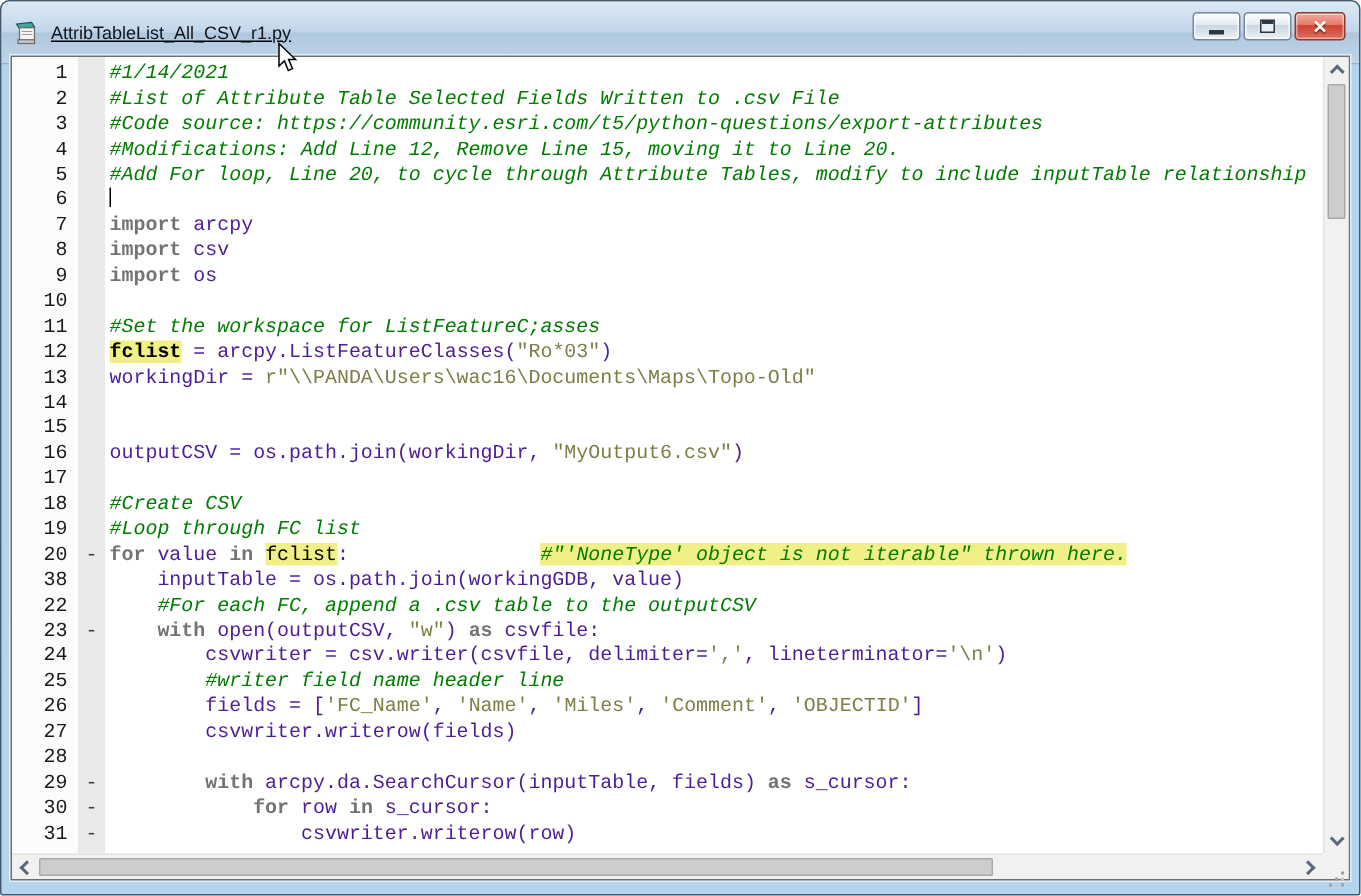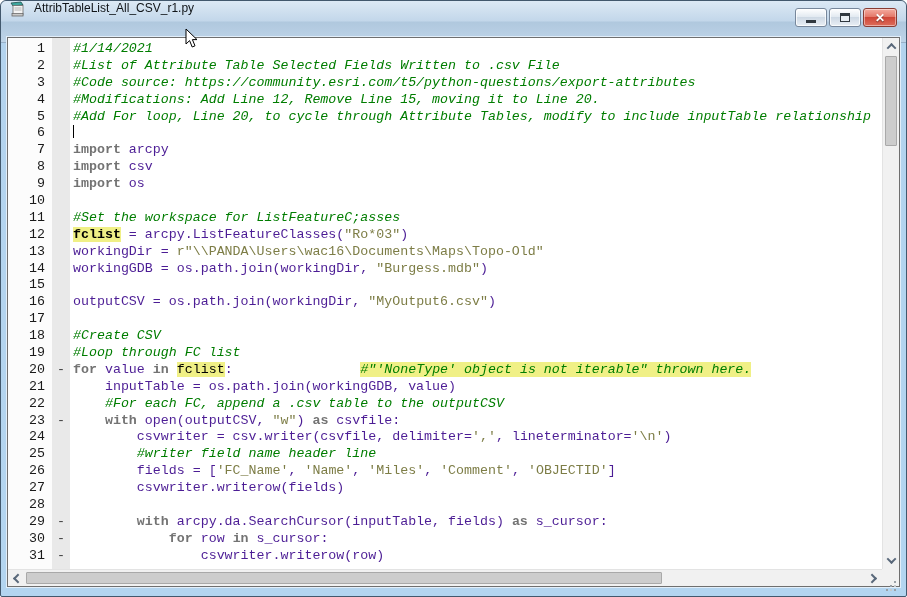--- a/index.html
+++ b/index.html
@@ -6,21 +6,21 @@
             font-family:"Liberation Sans", sans-serif;}
   *{box-sizing:border-box;}
 
   
   .window{position:absolute;inset:0;width:907px;height:597px;
           background:linear-gradient(180deg,#cfe0f0 0,#b9d2e8 30px,#b3d3ee 31px,#b3d5f0 100%);
           border:1px solid #42586d;border-radius:6px 6px 2px 2px;}
   .titlebar{position:absolute;left:0;top:0;right:0;height:42px;
             background:linear-gradient(180deg,#dcE9f5 0,#c3d7ea 48%,#b0c8de 52%,#bed4e8 100%);
             border-radius:6px 6px 0 0;border-bottom:1px solid #98b0c8;
-            display:flex;padding-left:9px;}
+            display:flex;align-items:center;padding-left:9px;text-decoration:underline;}
   .app-icon{width:17px;height:16px;margin-right:7px;flex:0 0 auto;}
   .title-text{font-size:12px;color:#101418;}
   .winbtns{position:absolute;right:9px;top:7px;display:flex;gap:2px;}
   .wbtn{width:32px;height:19px;border:1px solid #77879b;border-radius:3px;
         background:linear-gradient(#ffffff,#e3eaf1 45%,#ccd7e3 46%,#e9eff5);
         box-shadow:inset 0 0 0 1px rgba(255,255,255,.75);
         display:flex;align-items:center;justify-content:center;padding:0;cursor:default;}
   .wbtn.close{width:34px;border-color:#883c33;
         background:linear-gradient(#f4ab9f,#e4796a 45%,#ce4334 46%,#dd6d5b);
         box-shadow:inset 0 0 0 1px rgba(255,255,255,.45);}
@@ -104,28 +104,28 @@
         <div class="row"><span class="lnum">4</span><span class="fold"></span><span class="codetext"><span class="c">#Modifications: Add Line 12, Remove Line 15, moving it to Line 20.</span></span></div>
         <div class="row"><span class="lnum">5</span><span class="fold"></span><span class="codetext"><span class="c">#Add For loop, Line 20, to cycle through Attribute Tables, modify to include inputTable relationship</span></span></div>
         <div class="row"><span class="lnum">6</span><span class="fold"></span><span class="codetext"><span class="caret"></span></span></div>
         <div class="row"><span class="lnum">7</span><span class="fold"></span><span class="codetext"><span class="k">import</span><span class="n"> arcpy</span></span></div>
         <div class="row"><span class="lnum">8</span><span class="fold"></span><span class="codetext"><span class="k">import</span><span class="n"> csv</span></span></div>
         <div class="row"><span class="lnum">9</span><span class="fold"></span><span class="codetext"><span class="k">import</span><span class="n"> os</span></span></div>
         <div class="row"><span class="lnum">10</span><span class="fold"></span><span class="codetext"></span></div>
         <div class="row"><span class="lnum">11</span><span class="fold"></span><span class="codetext"><span class="c">#Set the workspace for ListFeatureC;asses</span></span></div>
         <div class="row"><span class="lnum">12</span><span class="fold"></span><span class="codetext"><span class="hlb">fclist</span><span class="n"> = arcpy.ListFeatureClasses(</span><span class="s">"Ro*03"</span><span class="n">)</span></span></div>
         <div class="row"><span class="lnum">13</span><span class="fold"></span><span class="codetext"><span class="n">workingDir = </span><span class="s">r"\\PANDA\Users\wac16\Documents\Maps\Topo-Old"</span></span></div>
-        <div class="row"><span class="lnum">14</span><span class="fold"></span><span class="codetext"><span class="n">workingGDB = os.path.join(workingDir, </span><span class="s">"Burgess.mdb"</span><span class="n">)</span></span></div>
+        <div class="row"><span class="lnum">14</span><span class="fold"></span></div>
         <div class="row"><span class="lnum">15</span><span class="fold"></span></div>
         <div class="row"><span class="lnum">16</span><span class="fold"></span><span class="codetext"><span class="n">outputCSV = os.path.join(workingDir, </span><span class="s">"MyOutput6.csv"</span><span class="n">)</span></span></div>
         <div class="row"><span class="lnum">17</span><span class="fold"></span><span class="codetext"></span></div>
         <div class="row"><span class="lnum">18</span><span class="fold"></span><span class="codetext"><span class="c">#Create CSV</span></span></div>
         <div class="row"><span class="lnum">19</span><span class="fold"></span><span class="codetext"><span class="c">#Loop through FC list</span></span></div>
         <div class="row"><span class="lnum">20</span><span class="fold">-</span><span class="codetext"><span class="k">for</span><span class="n"> value </span><span class="k">in</span><span class="n"> </span><span class="hl">fclist</span><span class="n">:                </span><span class="chl">#"'NoneType' object is not iterable" thrown here.</span></span></div>
-        <div class="row"><span class="lnum">21</span><span class="fold"></span><span class="codetext"><span class="n">    inputTable = os.path.join(workingGDB, value)</span></span></div>
+        <div class="row"><span class="lnum">38</span><span class="fold"></span><span class="codetext"><span class="n">    inputTable = os.path.join(workingGDB, value)</span></span></div>
         <div class="row"><span class="lnum">22</span><span class="fold"></span><span class="codetext"><span class="n">    </span><span class="c">#For each FC, append a .csv table to the outputCSV</span></span></div>
         <div class="row"><span class="lnum">23</span><span class="fold">-</span><span class="codetext"><span class="n">    </span><span class="k">with</span><span class="n"> open(outputCSV, </span><span class="s">"w"</span><span class="n">) </span><span class="k">as</span><span class="n"> csvfile:</span></span></div>
         <div class="row"><span class="lnum">24</span><span class="fold"></span><span class="codetext"><span class="n">        csvwriter = csv.writer(csvfile, delimiter=</span><span class="s">','</span><span class="n">, lineterminator=</span><span class="s">'\n'</span><span class="n">)</span></span></div>
         <div class="row"><span class="lnum">25</span><span class="fold"></span><span class="codetext"><span class="n">        </span><span class="c">#writer field name header line</span></span></div>
         <div class="row"><span class="lnum">26</span><span class="fold"></span><span class="codetext"><span class="n">        fields = [</span><span class="s">'FC_Name'</span><span class="n">, </span><span class="s">'Name'</span><span class="n">, </span><span class="s">'Miles'</span><span class="n">, </span><span class="s">'Comment'</span><span class="n">, </span><span class="s">'OBJECTID'</span><span class="n">]</span></span></div>
         <div class="row"><span class="lnum">27</span><span class="fold"></span><span class="codetext"><span class="n">        csvwriter.writerow(fields)</span></span></div>
         <div class="row"><span class="lnum">28</span><span class="fold"></span></div>
         <div class="row"><span class="lnum">29</span><span class="fold">-</span><span class="codetext"><span class="n">        </span><span class="k">with</span><span class="n"> arcpy.da.SearchCursor(inputTable, fields) </span><span class="k">as</span><span class="n"> s_cursor:</span></span></div>
         <div class="row"><span class="lnum">30</span><span class="fold">-</span><span class="codetext"><span class="n">            </span><span class="k">for</span><span class="n"> row </span><span class="k">in</span><span class="n"> s_cursor:</span></span></div>
         <div class="row"><span class="lnum">31</span><span class="fold">-</span><span class="codetext"><span class="n">                csvwriter.writerow(row)</span></span></div>

